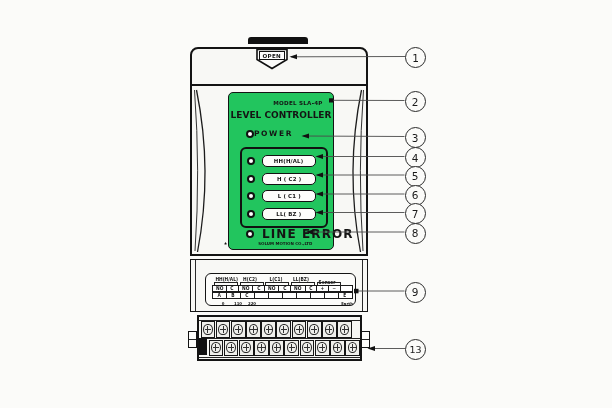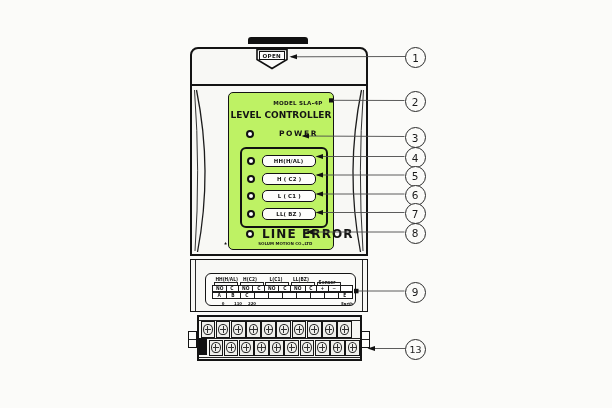--- a/index.html
+++ b/index.html
@@ -11,26 +11,26 @@
   
   .cap{left:190px;top:47px;width:178px;height:39px;border:2px solid #141414;
        border-radius:8px 8px 2px 2px;background:#f8f8f5;}
   .cap-tab{left:248px;top:37px;width:60px;height:7px;background:#111;border-radius:3px 3px 0 0;}
   .body{left:190px;top:84px;width:178px;height:172px;border:2px solid #141414;background:#f8f8f5;}
   .open-box{left:259px;top:51px;width:26px;height:9px;border:1.5px solid #111;background:#fff;
             display:flex;align-items:center;justify-content:center;z-index:7;}
   .open-box span{font-size:9px;font-weight:bold;transform:scale(.62);letter-spacing:.4px;white-space:nowrap;}
   
   .panel{left:228px;top:92px;width:106px;height:158px;border:1.6px solid #141414;
-         border-radius:5px;background:#bef264;}
+         border-radius:5px;background:#22c55e;}
   .model{position:absolute;top:5px;right:10px;font-size:9px;font-weight:bold;white-space:nowrap;
          transform:scale(.62);transform-origin:right center;letter-spacing:.4px;}
   .title{position:absolute;top:17px;left:0;width:100%;text-align:center;
          font-size:9px;font-weight:bold;white-space:nowrap;}
-  .power-row{position:absolute;left:17px;top:36px;display:flex;align-items:center;gap:25px;}
+  .power-row{position:absolute;left:17px;top:36px;display:flex;align-items:center;gap:0;}
   .power-label{font-size:7.5px;font-weight:bold;letter-spacing:1.6px;}
   .led{width:4px;height:4px;border:2.7px solid #111;border-radius:50%;background:#fff;flex:0 0 auto;}
   .btn-box{position:absolute;left:11px;top:54px;width:84px;height:75px;border:2.4px solid #111;
            border-radius:6px;display:flex;flex-direction:column;justify-content:space-evenly;padding:1px 0;}
   .btn-row{display:flex;align-items:center;gap:7px;padding-left:5px;}
   .chan-btn{width:52px;height:10px;border:1.7px solid #111;border-radius:5px;background:#fdfdfb;
             display:flex;align-items:center;justify-content:center;}
   .chan-btn span{font-size:9px;font-weight:bold;transform:scale(.6);white-space:nowrap;letter-spacing:.3px;}
   .line-error-row{position:absolute;left:17px;top:134px;display:flex;align-items:center;gap:8px;}
   .line-error-label{font-size:12px;font-weight:bold;letter-spacing:1.1px;white-space:nowrap;}

